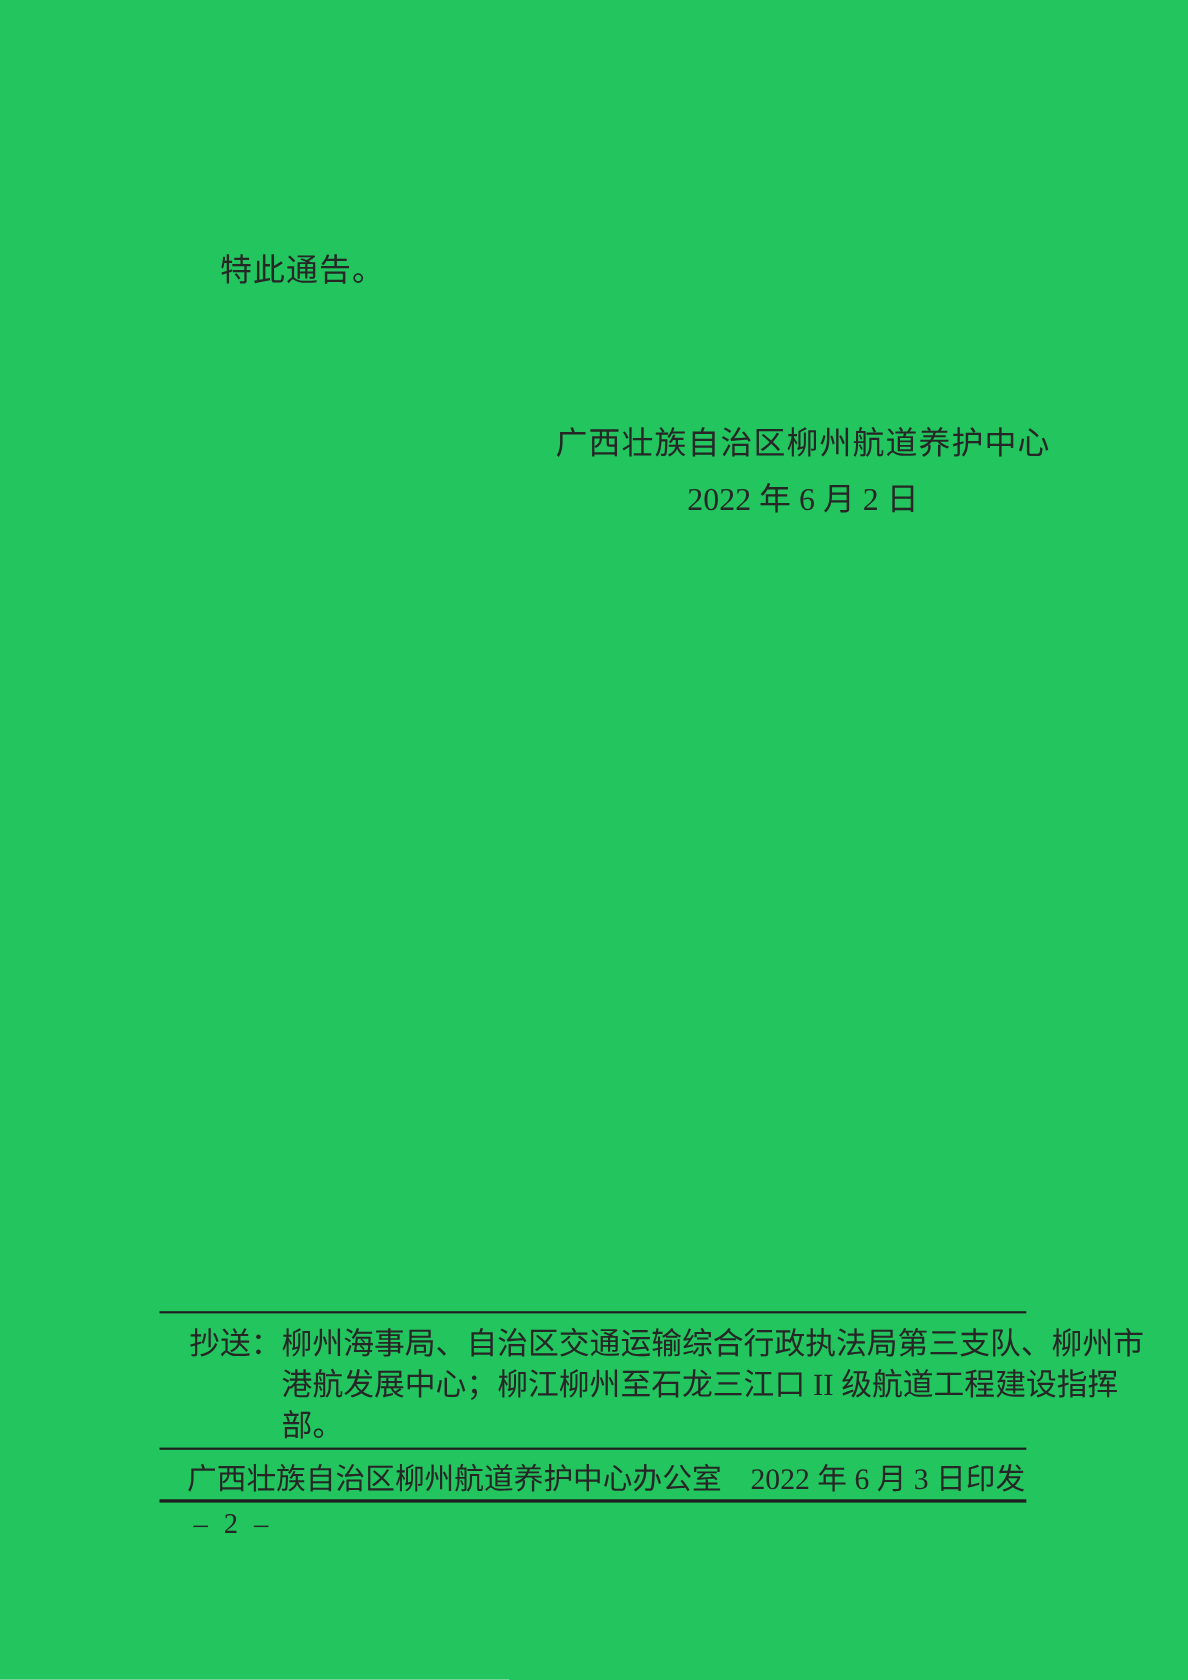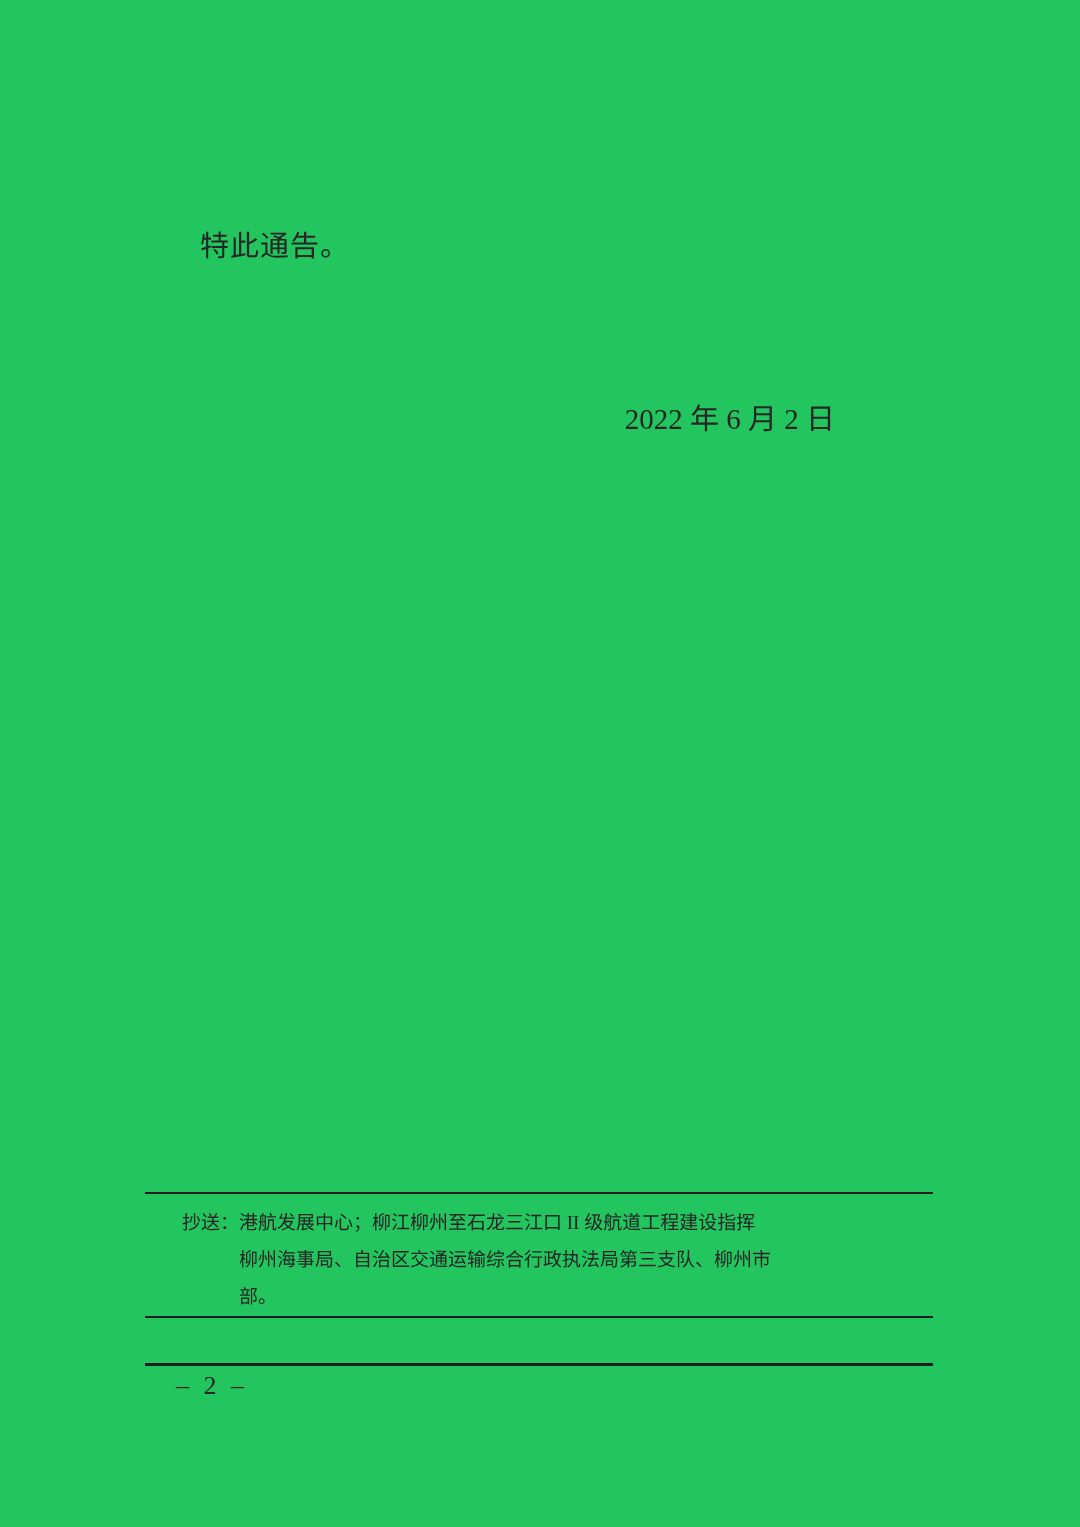--- a/index.html
+++ b/index.html
@@ -63,23 +63,22 @@
   .rule-bottom { top: 1363px; height: 3px; }
 
   
   .cc-block {
     position: absolute;
     left: 172px;
     top: 1204px;
     width: 770px;
     display: flex;
     align-items: flex-start;
-    font-size: 19px;
+    font-size: 28px;
     line-height: 37px;
-    margin-left: 10px;
   }
   .cc-label {
     flex: 0 0 auto;
     white-space: nowrap;
   }
   .cc-lines {
     flex: 1 1 auto;
   }
   .cc-line {
     white-space: nowrap;
@@ -112,34 +111,39 @@
   }
 </style>
 </head>
 <body>
 
 <div class="page">
 
   <p class="closing">特此通告。</p>
 
   <div class="signature-block">
+    <div class="sig-issuer">广西壮族自治区柳州航道养护中心</div>
     <div class="sig-date">2022 年 6 月 2 日</div>
   </div>
 
   <div class="rule rule-top"></div>
 
   <div class="cc-block">
     <span class="cc-label">抄送：</span>
     <div class="cc-lines">
+      <div class="cc-line">柳州海事局、自治区交通运输综合行政执法局第三支队、柳州市</div>
       <div class="cc-line">港航发展中心；柳江柳州至石龙三江口 II 级航道工程建设指挥</div>
-      <div class="cc-line">柳州海事局、自治区交通运输综合行政执法局第三支队、柳州市</div>
       <div class="cc-line">部。</div>
     </div>
   </div>
 
   <div class="rule rule-mid"></div>
 
+  <div class="issue-row">
+    <span class="issue-office">广西壮族自治区柳州航道养护中心办公室</span>
+    <span class="issue-date">2022 年 6 月 3 日印发</span>
+  </div>
 
   <div class="rule rule-bottom"></div>
 
   <div class="page-number">– 2 –</div>
 
 </div>
 
 </body></html>

